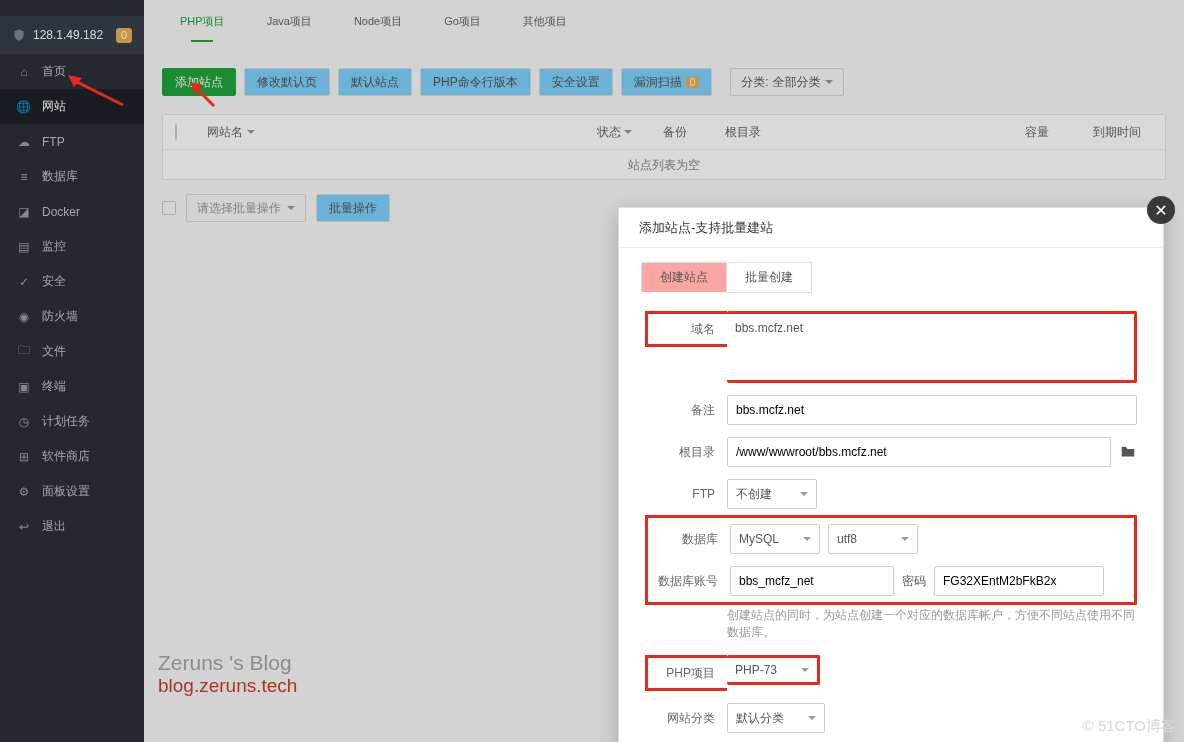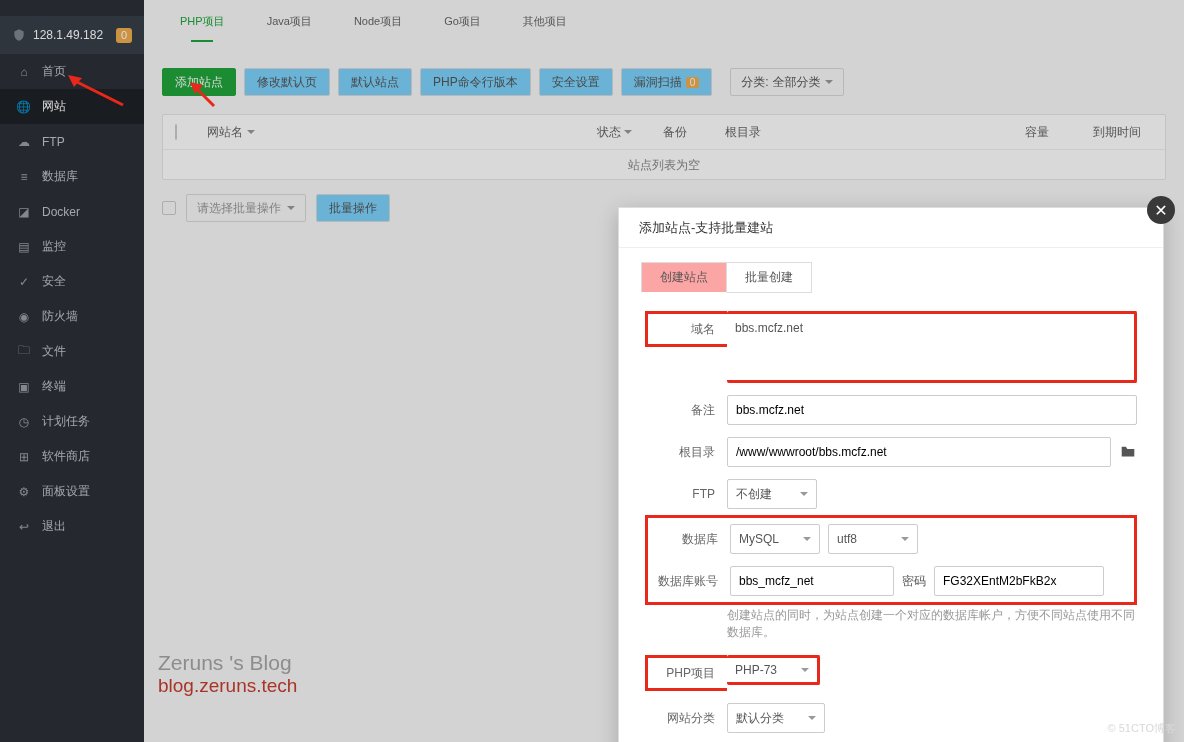--- a/index.html
+++ b/index.html
@@ -50,21 +50,21 @@
 .ddl { height: 30px; border: 1px solid #ccc; border-radius: 2px; padding: 0 8px; display: inline-flex; align-items: center; justify-content: space-between; min-width: 90px; gap: 24px; }
 .red-box { border: 3px solid #e8281a; }
 .field-with-icon { display: flex; gap: 8px; align-items: center; }
 .tip { color: #999; font-size: 12px; padding-left: 108px; padding-right: 26px; margin-top: 2px; }
 .dlg-foot { display: flex; justify-content: flex-end; gap: 8px; padding: 14px 18px; }
 .watermark { position: absolute; left: 14px; bottom: 45px; color: #a6a6a6; }
 .watermark .l1 { font-size: 21px; }
 .watermark .l2 { font-size: 19px; color: #c83d2e; }
 .arrow { position: absolute; left: 68px; top: 75px; pointer-events: none; }
 .arrow2 { position: absolute; left: 190px; top: 82px; pointer-events: none; }
-.corner-wm { position:absolute; right:8px; bottom:6px; color:#d8d8d8; font-size:11px; }
+.corner-wm { position:absolute; right:8px; bottom:6px; color:#d8d8d8; font-size:15px; }
 </style>
 </head>
 <body>
 
 <div class="sidebar">
   <div class="sb-header">
     <span class="sb-icon">
       <svg width="14" height="14" viewBox="0 0 24 24">
           <path fill="#9aa0a6" d="M12 2L4 6v5c0 5 3.4 9.7 8 11 4.6-1.3 8-6 8-11V6l-8-4z"></path>
         </svg>

